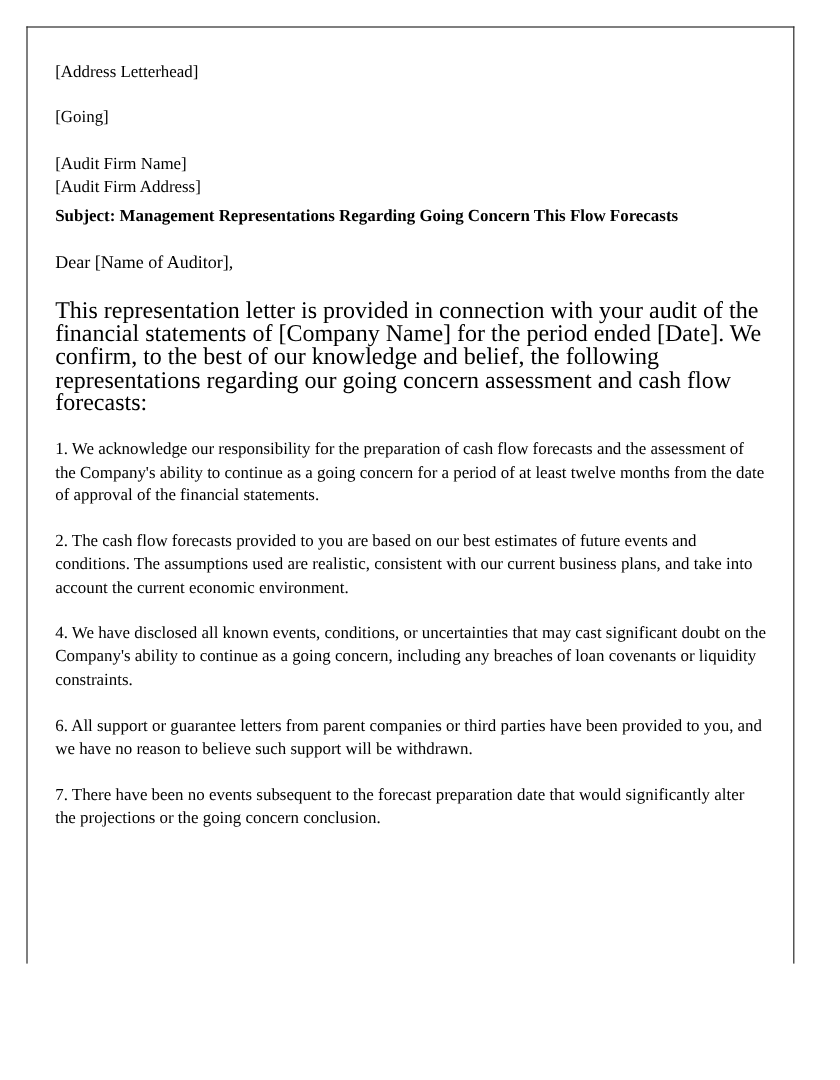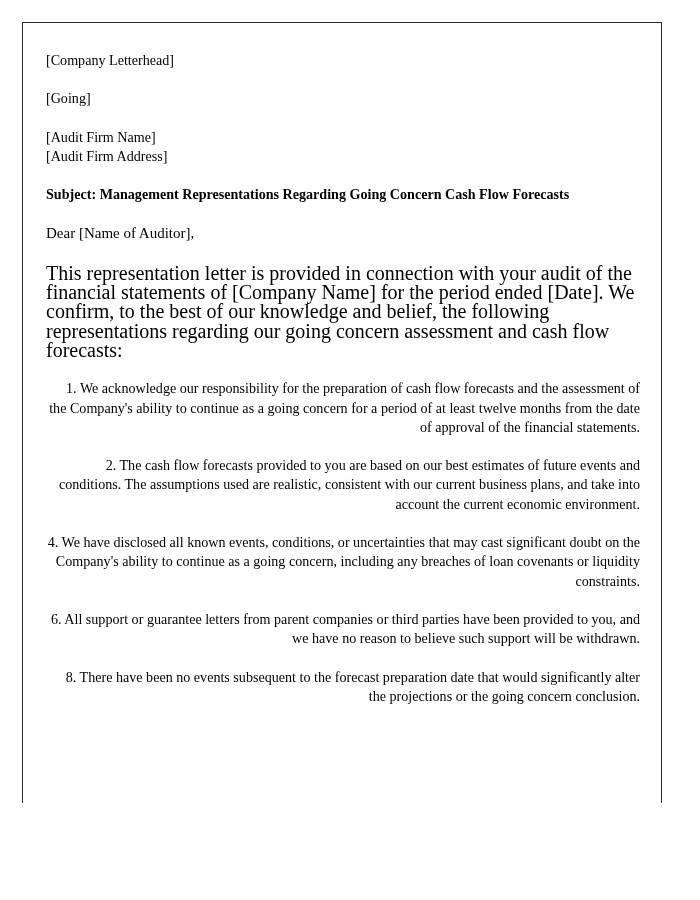--- a/index.html
+++ b/index.html
@@ -48,74 +48,73 @@
     white-space: normal;
   }
 
   
   .hdr-line {
     font-size: 14.1px;
     line-height: 19.3px;
     margin: 0;
   }
   .hdr-block { margin: 0 0 19px 0; }
-  .hdr-block.tight { margin-bottom: 19px; }
+  .hdr-block.tight { margin-bottom: 5px; }
 
   .subject {
     font-size: 14.1px;
     line-height: 19.3px;
     font-weight: bold;
     margin: 0 0 20px 0;
     width: 560px;           
   }
 
   .salutation {
     font-size: 15px;
     line-height: 19.3px;
     margin: 0 0 20px 0;
   }
 
   .numbered-item {
     font-size: 14.1px;
     line-height: 19.3px;
     margin: 0 0 19px 0;
-    text-align: right;
   }
 </style>
 </head>
 <body>
 
 <div id="page-sheet">
   <div id="page-body">
 
     <div class="hdr-block">
-      <p class="hdr-line">[Company Letterhead]</p>
+      <p class="hdr-line">[Address Letterhead]</p>
     </div>
 
     <div class="hdr-block">
       <p class="hdr-line">[Going]</p>
     </div>
 
     <div class="hdr-block tight">
       <p class="hdr-line">[Audit Firm Name]</p>
       <p class="hdr-line">[Audit Firm Address]</p>
     </div>
 
-    <p class="subject">Subject: Management Representations Regarding Going Concern Cash Flow Forecasts</p>
+    <p class="subject">Subject: Management Representations Regarding Going Concern This Flow Forecasts</p>
 
     <p class="salutation">Dear [Name of Auditor],</p>
 
     <p class="para">This representation letter is provided in connection with your audit of the financial statements of [Company Name] for the period ended [Date]. We confirm, to the best of our knowledge and belief, the following representations regarding our going concern assessment and cash flow forecasts:</p>
 
     <p class="numbered-item">1. We acknowledge our responsibility for the preparation of cash flow forecasts and the assessment of the Company's ability to continue as a going concern for a period of at least twelve months from the date of approval of the financial statements.</p>
 
     <p class="numbered-item">2. The cash flow forecasts provided to you are based on our best estimates of future events and conditions. The assumptions used are realistic, consistent with our current business plans, and take into account the current economic environment.</p>
 
 
     <p class="numbered-item">4. We have disclosed all known events, conditions, or uncertainties that may cast significant doubt on the Company's ability to continue as a going concern, including any breaches of loan covenants or liquidity constraints.</p>
 
 
     <p class="numbered-item">6. All support or guarantee letters from parent companies or third parties have been provided to you, and we have no reason to believe such support will be withdrawn.</p>
 
-    <p class="numbered-item">8. There have been no events subsequent to the forecast preparation date that would significantly alter the projections or the going concern conclusion.</p>
+    <p class="numbered-item">7. There have been no events subsequent to the forecast preparation date that would significantly alter the projections or the going concern conclusion.</p>
 
   </div>
 </div>
 
 </body></html>

